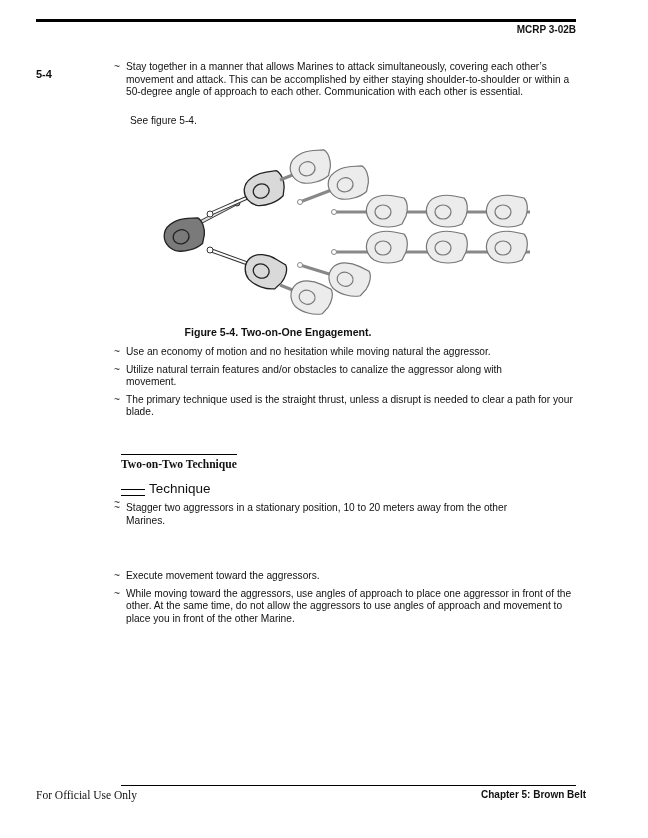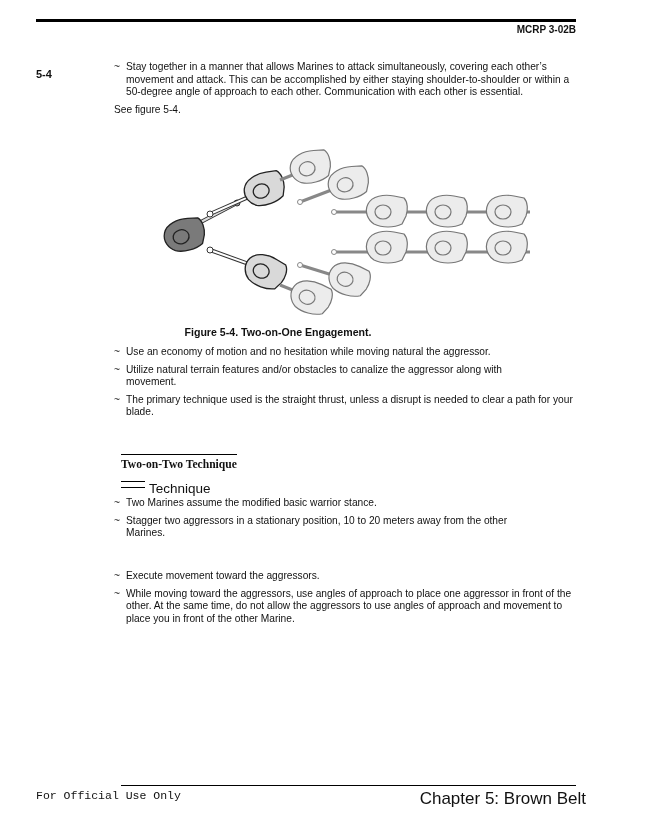--- a/index.html
+++ b/index.html
@@ -4,34 +4,34 @@
 <style>
   html, body { margin:0; padding:0; background:#ffffff; }
   body { width:648px; height:838px; position:relative; overflow:hidden;
          font-family:"Liberation Sans", sans-serif; color:#111; }
   .top-rule { position:absolute; left:36px; top:19px; width:540px; height:3px; background:#000; }
   .hdr-left { position:absolute; left:36px; top:24px; font-size:11px; font-weight:bold;margin-top:44px; }
   .hdr-right { position:absolute; right:72px; top:24px; font-size:10px; font-weight:bold; }
   .body-block { position:absolute; left:114px; width:460px; font-size:10.2px; line-height:12.6px; }
   .bullet { position:relative; padding-left:12px; margin:0 0 5px 0; }
   .bullet .tilde { position:absolute; left:0; top:0; }
-  .plain { margin:0; }
+  .plain { margin:16px; }
   .figure { position:absolute; left:150px; top:140px; width:400px; height:180px; }
   .caption { position:absolute; left:0; width:556px; top:326px; text-align:center;
              font-size:10.6px; font-weight:bold; }
   .sec-rule { position:absolute; left:121px; top:454px; width:116px; height:1px; background:#000; }
   .sec-title { position:absolute; left:121px; top:458px; font-family:"Liberation Serif", serif;
                font-weight:bold; font-size:11.6px; }
-  .tech { position:absolute; left:121px; top:481px; display:flex; align-items:flex-start; }
+  .tech { position:absolute; left:121px; top:481px; display:flex; align-items:flex-end; }
   .tech-icon { width:24px; height:7px; border-top:1.5px solid #000; border-bottom:1.5px solid #000;
                box-sizing:border-box; margin-right:4px; }
   .tech-label { font-size:13.5px; }
   .foot-rule { position:absolute; left:121px; top:785px; width:455px; height:1px; background:#000; }
-  .foot-left { position:absolute; left:36px; top:789px; font-family:Liberation Mono, monospace; font-size:11.5px; }
-  .foot-right { position:absolute; right:62px; top:789px; font-size:17px; font-weight:normal; }
+  .foot-left { position:absolute; left:36px; top:789px; font-family:Liberation Serif, serif; font-size:11.5px; }
+  .foot-right { position:absolute; right:62px; top:789px; font-size:10px; font-weight:bold; }
 </style>
 </head>
 <body>
 
 <div class="top-rule"></div>
 <div class="hdr-left">5-4</div>
 <div class="hdr-right">MCRP 3-02B</div>
 
 <div class="body-block" style="top:61px;">
   <p class="bullet">
@@ -152,21 +152,20 @@
 <div class="sec-rule"></div>
 <div class="sec-title">Two-on-Two Technique</div>
 <div class="tech">
   <span class="tech-icon"></span>
   <span class="tech-label">Technique</span>
 </div>
 
 <div class="body-block" style="top:497px;">
   <p class="bullet">
     <span class="tilde">~</span>
-    <span>Two Marines assume the modified basic warrior stance.</span>
   </p>
   <p class="bullet" style="width:395px;">
     <span class="tilde">~</span>
     <span>Stagger two aggressors in a stationary position, 10 to 20 meters away from the other Marines.</span>
   </p>
 </div>
 
 <div class="body-block" style="top:570px;">
   <p class="bullet">
     <span class="tilde">~</span>

